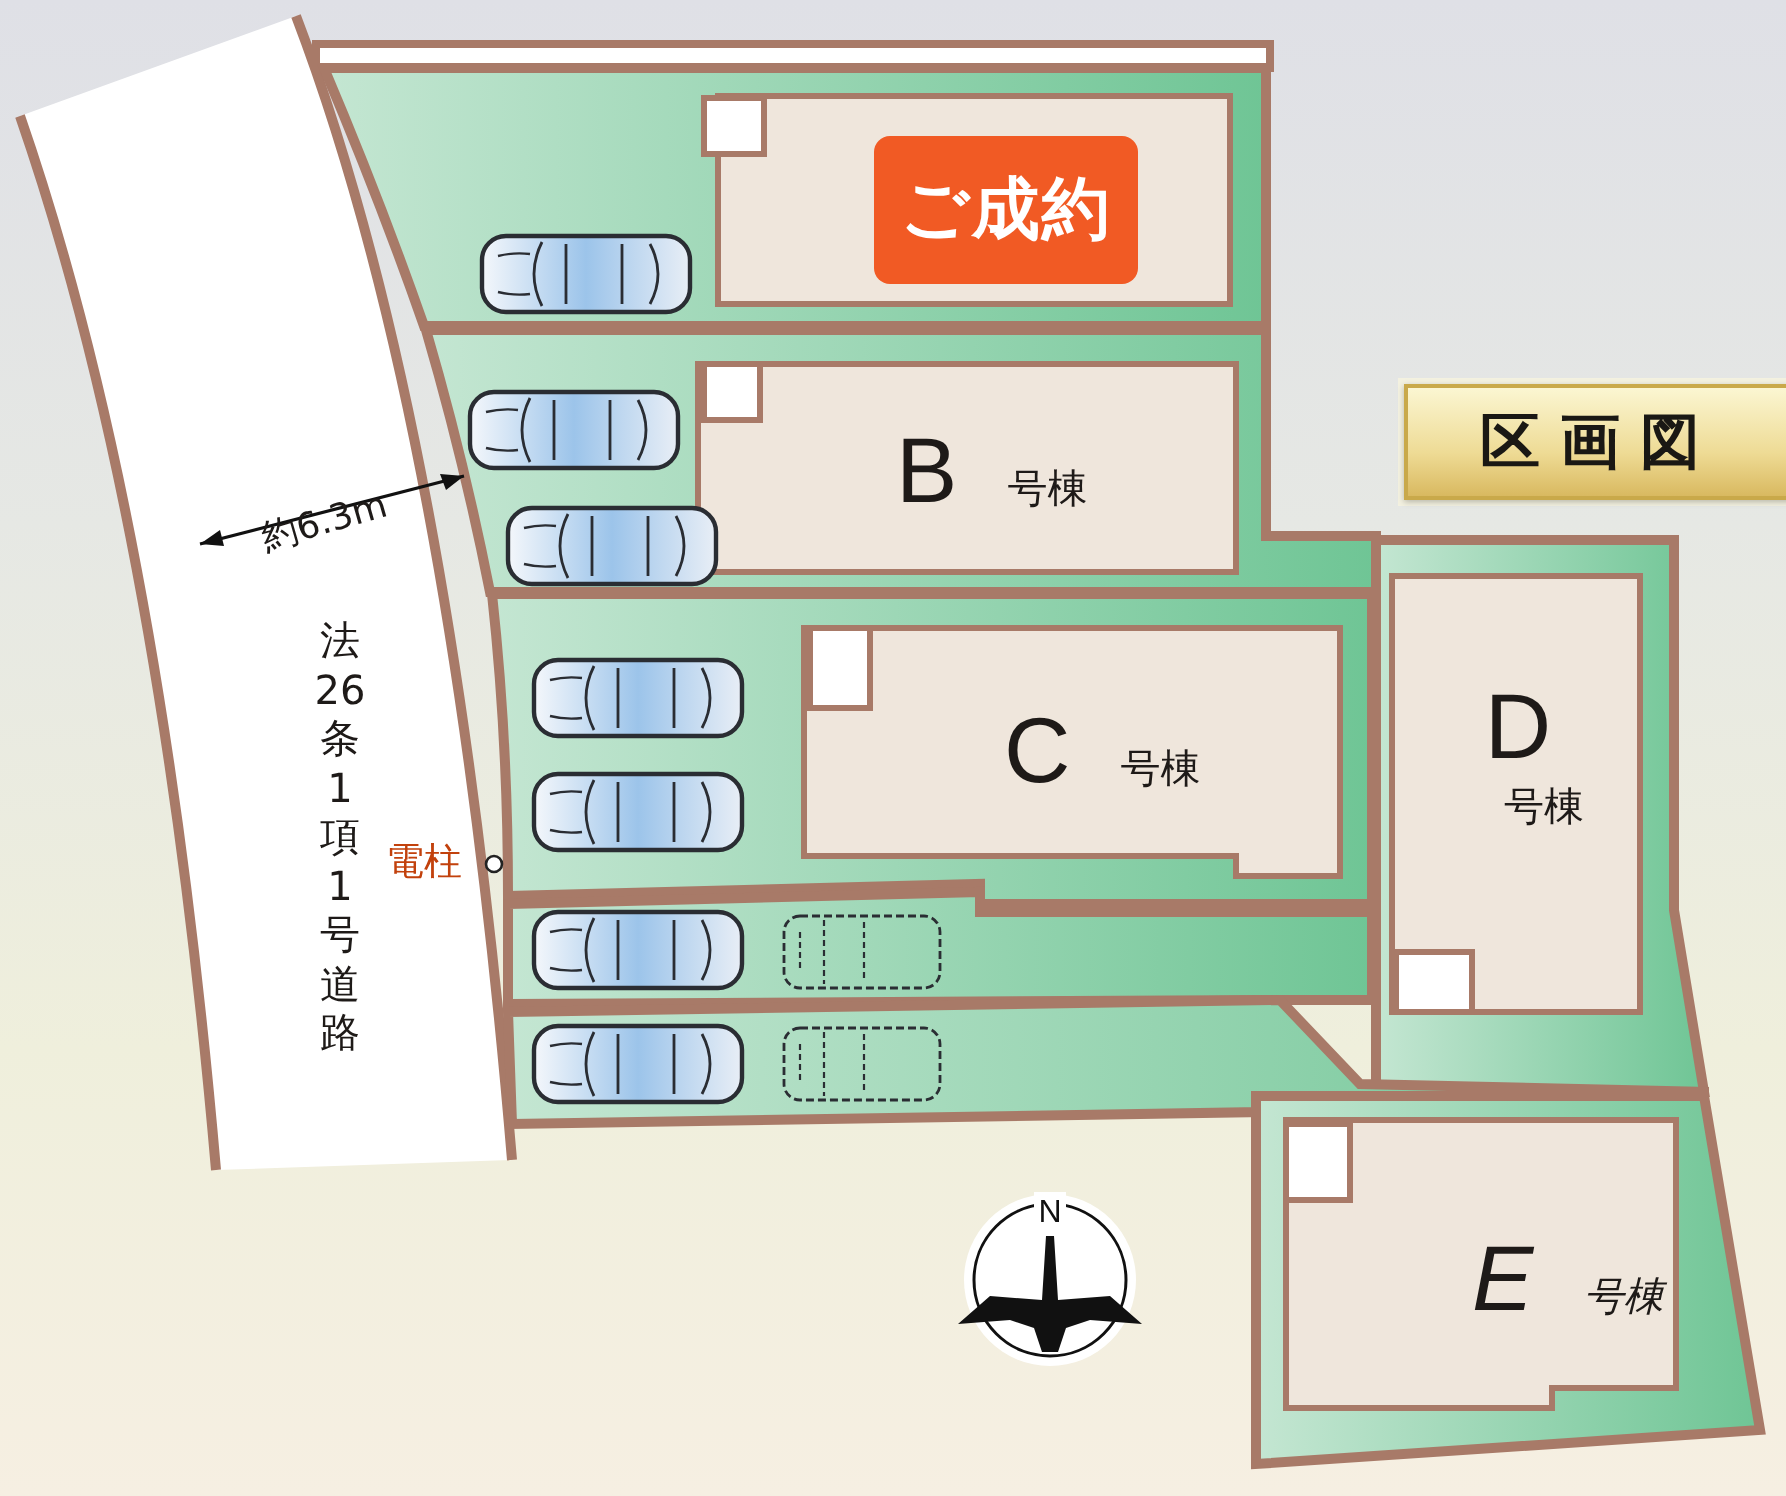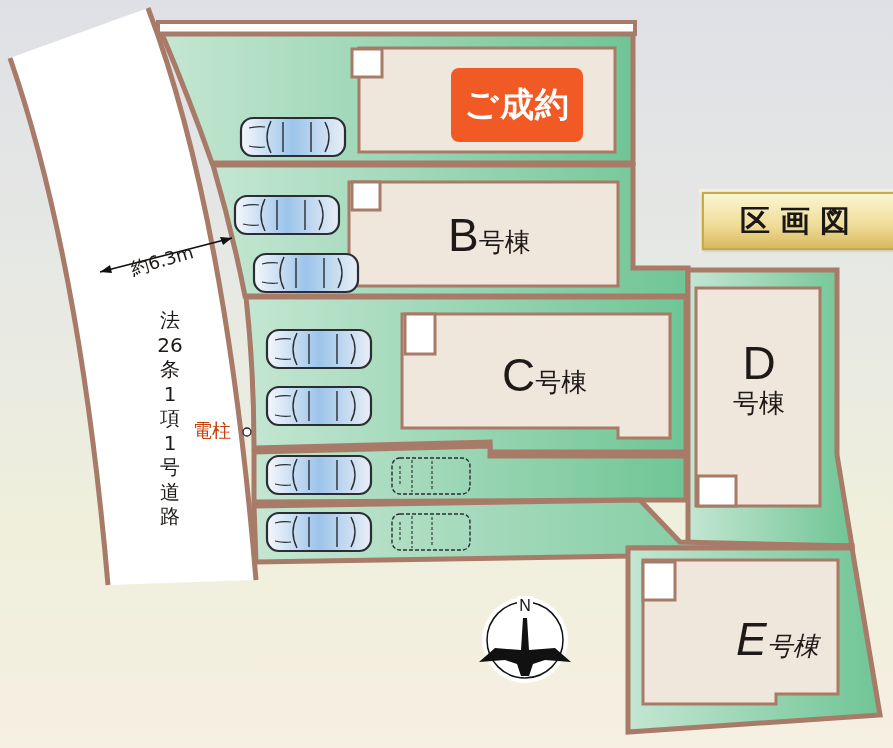--- a/index.html
+++ b/index.html
@@ -5,26 +5,26 @@
   html, body { margin: 0; padding: 0; }
   body {
     width: 893px; height: 748px; overflow: hidden;
     font-family: "DejaVu Sans", "Liberation Sans", sans-serif;
     background: linear-gradient(180deg, #dfe0e6 0%, #e6e8e4 35%, #efefdc 70%, #f6efe2 100%);
     position: relative;
   }
   #plan { position: absolute; left: 0; top: 0; }
   .lbl { position: absolute; color: #1e1a18; white-space: nowrap; }
   .big { font-family: "Liberation Sans", sans-serif; font-size: 46px; line-height: 46px; }
-  .gou { font-size: 26px; line-height: 26px; }
+  .gou { font-size: 20px; line-height: 26px; margin-left: 25px; }
   .sold {
     position: absolute; left: 437px; top: 68px; width: 132px; height: 74px;
     background: #f15a24; border-radius: 8px; color: #fff;
     font-size: 34px; font-weight: bold; letter-spacing: 1px;
-    display: flex; align-items: center; justify-content: center; margin-left: 14px;
+    display: flex; align-items: center; justify-content: center;
   }
   .legend {
     position: absolute; left: 702px; top: 192px; width: 196px; height: 58px;
     box-sizing: border-box; border: 2px solid #c9a94a;
     background: linear-gradient(180deg, #fbf6d2 0%, #eedb95 60%, #d9b960 100%);
     box-shadow: 0 1px 3px rgba(0,0,0,0.25), 0 0 0 3px #f3f1e0;
     display: flex; align-items: center; justify-content: center;
     font-family: "DejaVu Serif", "Liberation Serif", serif;
     font-size: 30px; font-weight: bold; color: #1a1814; letter-spacing: 10px;
   }

